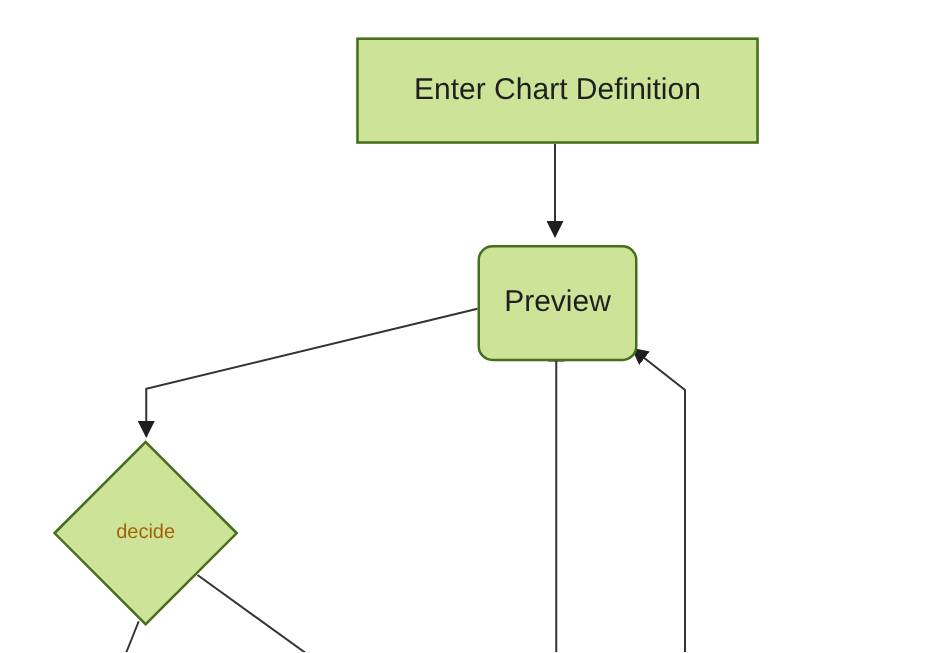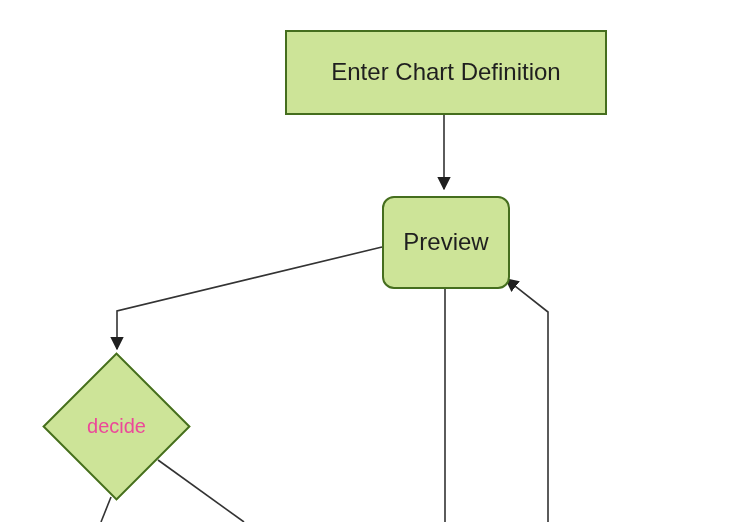--- a/index.html
+++ b/index.html
@@ -72,22 +72,22 @@
     box-sizing: border-box;
     background: #cde498;
     border: 2px solid #456e1e;
     transform: rotate(45deg);
   }
   .diamond-label {
     position: absolute;
     left: 50%;
     top: 50%;
     transform: translate(-50%, -52%);
-    color: #ec4899;
-    font-size: 20px;
+    color: #a16207;
+    font-size: 16px;
     white-space: nowrap;
   }
   .node-label {
     display: inline-block;
   }
 </style>
 </head>
 <body>
 
 <div class="canvas">

